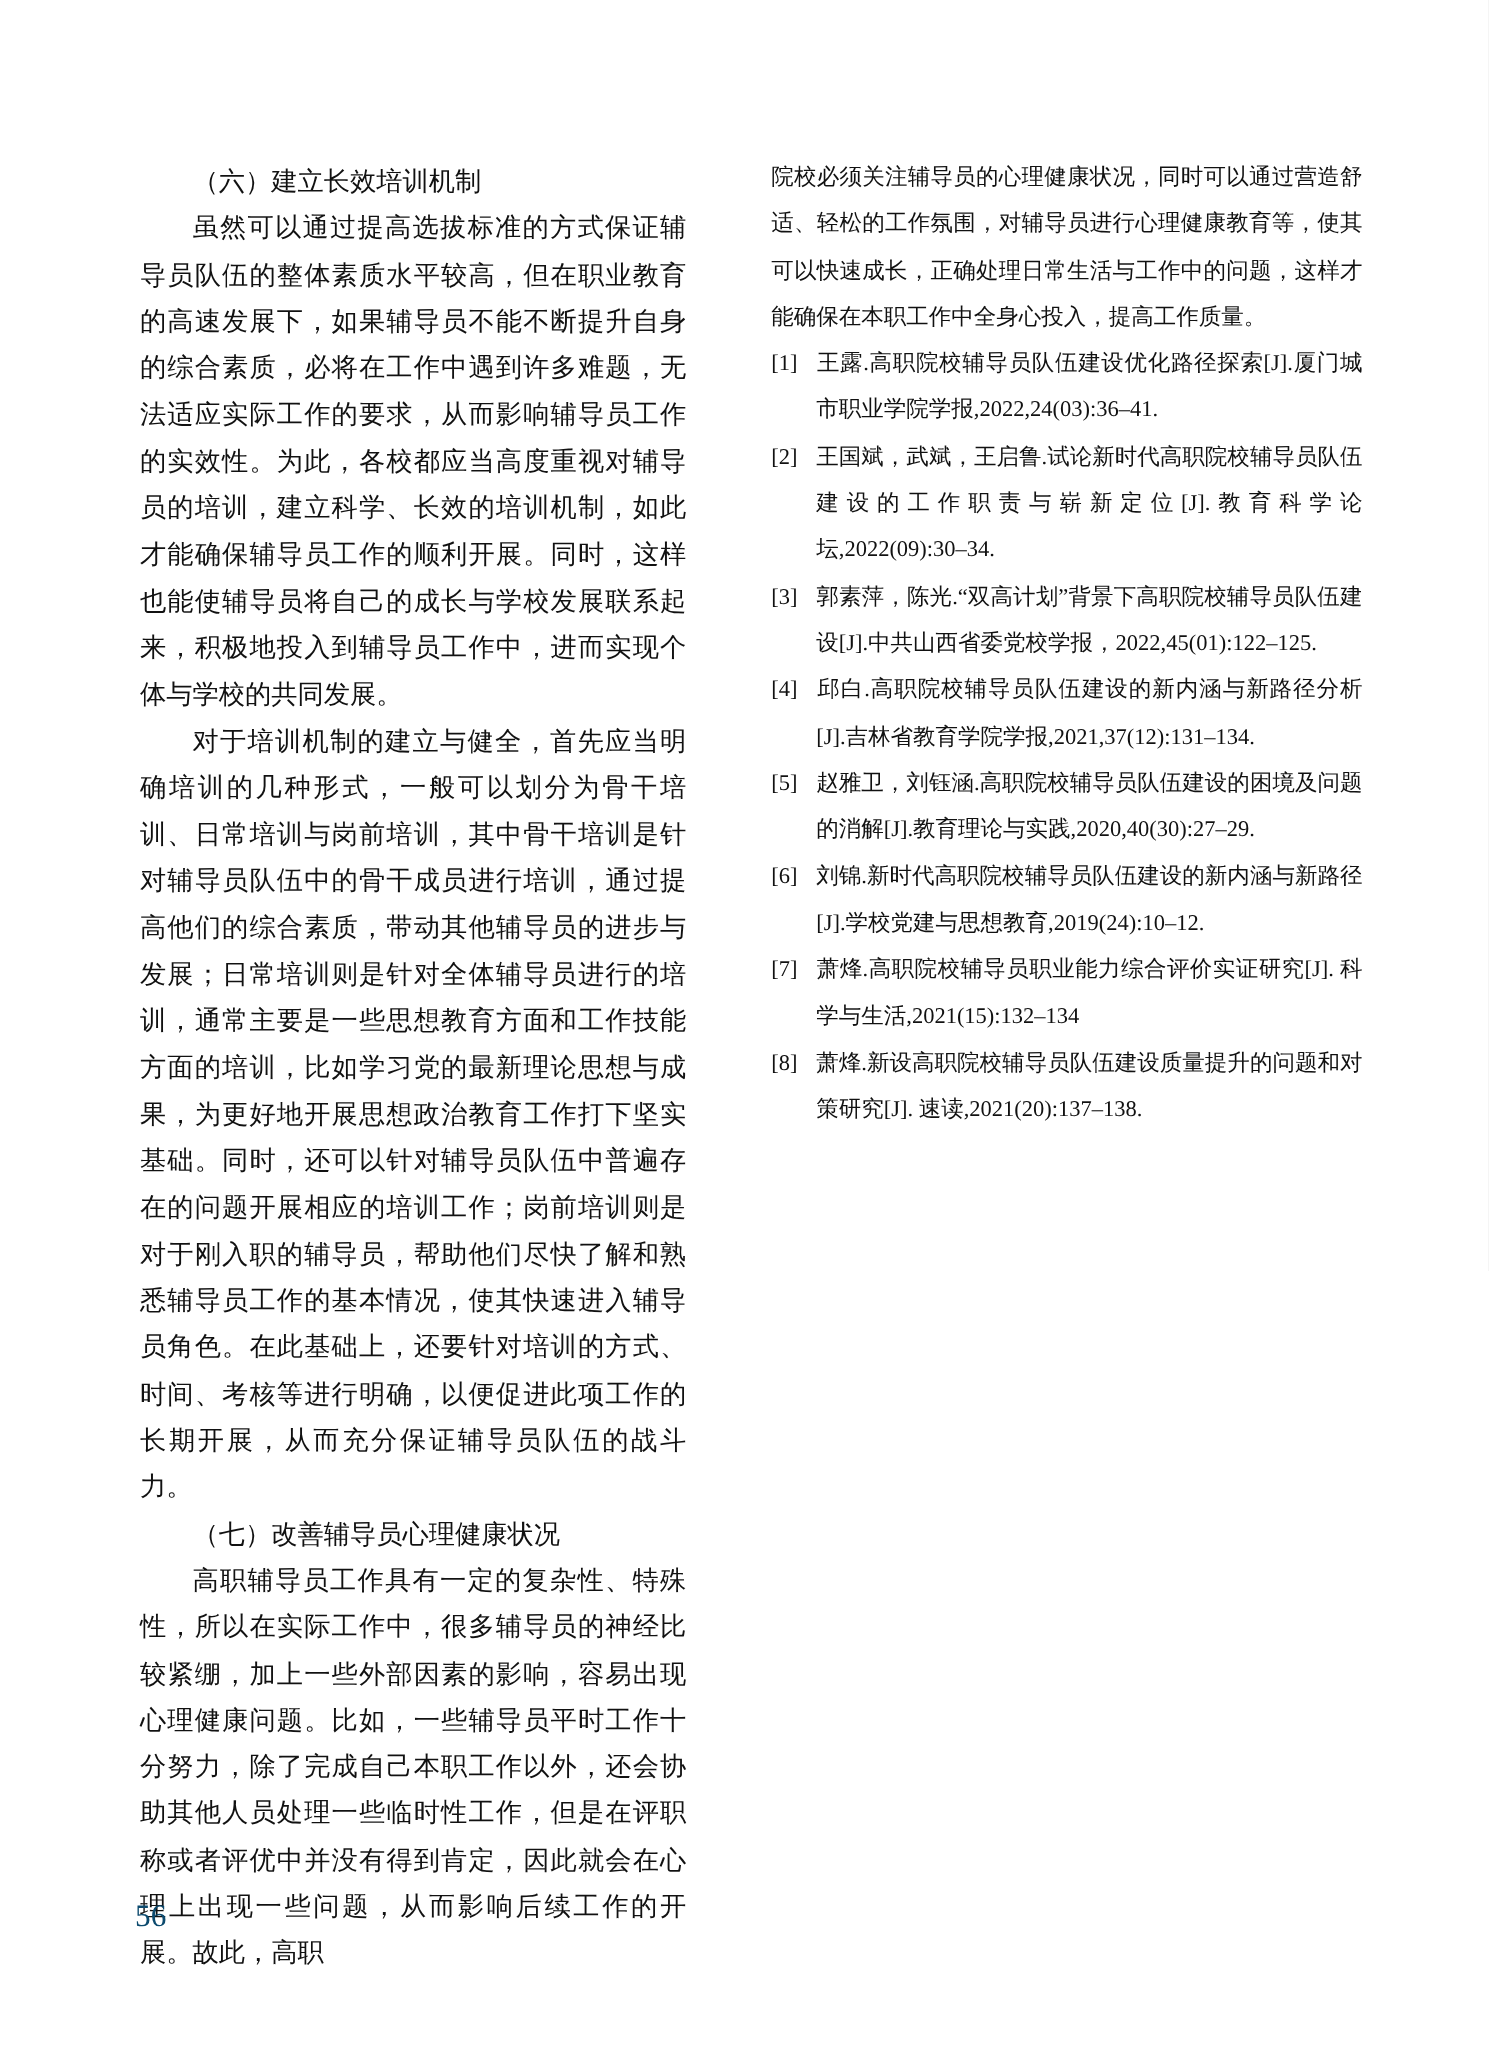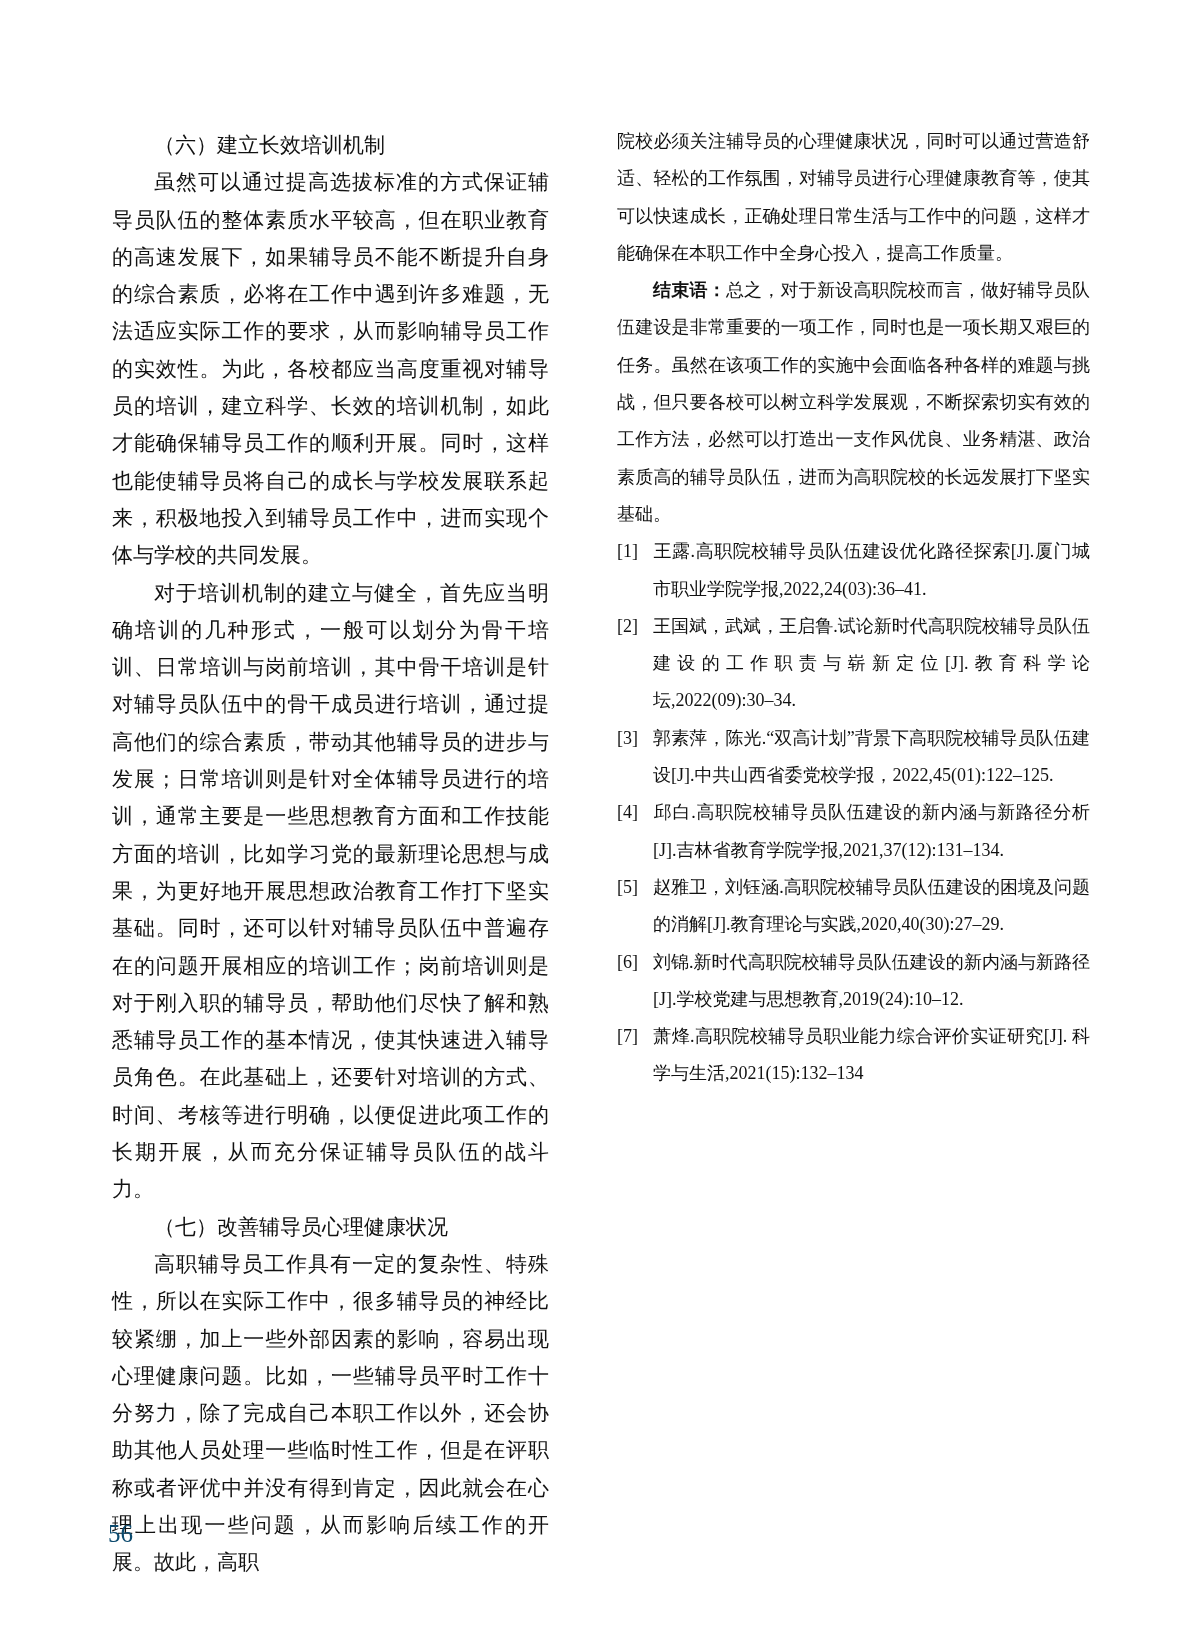--- a/index.html
+++ b/index.html
@@ -44,29 +44,29 @@
   <div class="col col-left">
     <div class="indent">（六）建立长效培训机制</div>
     <p class="indent">虽然可以通过提高选拔标准的方式保证辅导员队伍的整体素质水平较高，但在职业教育的高速发展下，如果辅导员不能不断提升自身的综合素质，必将在工作中遇到许多难题，无法适应实际工作的要求，从而影响辅导员工作的实效性。为此，各校都应当高度重视对辅导员的培训，建立科学、长效的培训机制，如此才能确保辅导员工作的顺利开展。同时，这样也能使辅导员将自己的成长与学校发展联系起来，积极地投入到辅导员工作中，进而实现个体与学校的共同发展。</p>
     <p class="indent">对于培训机制的建立与健全，首先应当明确培训的几种形式，一般可以划分为骨干培训、日常培训与岗前培训，其中骨干培训是针对辅导员队伍中的骨干成员进行培训，通过提高他们的综合素质，带动其他辅导员的进步与发展；日常培训则是针对全体辅导员进行的培训，通常主要是一些思想教育方面和工作技能方面的培训，比如学习党的最新理论思想与成果，为更好地开展思想政治教育工作打下坚实基础。同时，还可以针对辅导员队伍中普遍存在的问题开展相应的培训工作；岗前培训则是对于刚入职的辅导员，帮助他们尽快了解和熟悉辅导员工作的基本情况，使其快速进入辅导员角色。在此基础上，还要针对培训的方式、时间、考核等进行明确，以便促进此项工作的长期开展，从而充分保证辅导员队伍的战斗力。</p>
     <div class="indent">（七）改善辅导员心理健康状况</div>
     <p class="indent">高职辅导员工作具有一定的复杂性、特殊性，所以在实际工作中，很多辅导员的神经比较紧绷，加上一些外部因素的影响，容易出现心理健康问题。比如，一些辅导员平时工作十分努力，除了完成自己本职工作以外，还会协助其他人员处理一些临时性工作，但是在评职称或者评优中并没有得到肯定，因此就会在心理上出现一些问题，从而影响后续工作的开展。故此，高职</p>
   </div>
 
   <div class="col col-right">
     <p>院校必须关注辅导员的心理健康状况，同时可以通过营造舒适、轻松的工作氛围，对辅导员进行心理健康教育等，使其可以快速成长，正确处理日常生活与工作中的问题，这样才能确保在本职工作中全身心投入，提高工作质量。</p>
-    <p class="indent"><span class="bold-label">结束语：</span><span>总之，对于新设高职院校而言，做好辅导员队伍建设是非常重要的一项工作，同时也是一项长期又艰巨的任务。虽然在该项工作的实施中会面临各种各样的难题与挑战，但只要各校可以树立科学发展观，不断探索切实有效的工作方法，必然可以打造出一支作风优良、业务精湛、政治素质高的辅导员队伍，进而为高职院校的长远发展打下坚实基础。</span></p>
 
 
     <ul class="refs">
       <li><span class="ref-marker">[1]</span><span>王露.高职院校辅导员队伍建设优化路径探索[J].厦门城市职业学院学报,2022,24(03):36–41.</span></li>
       <li><span class="ref-marker">[2]</span><span>王国斌，武斌，王启鲁.试论新时代高职院校辅导员队伍建设的工作职责与崭新定位[J].教育科学论坛,2022(09):30–34.</span></li>
       <li><span class="ref-marker">[3]</span><span>郭素萍，陈光.“双高计划”背景下高职院校辅导员队伍建设[J].中共山西省委党校学报，2022,45(01):122–125.</span></li>
       <li><span class="ref-marker">[4]</span><span>邱白.高职院校辅导员队伍建设的新内涵与新路径分析[J].吉林省教育学院学报,2021,37(12):131–134.</span></li>
       <li><span class="ref-marker">[5]</span><span>赵雅卫，刘钰涵.高职院校辅导员队伍建设的困境及问题的消解[J].教育理论与实践,2020,40(30):27–29.</span></li>
       <li><span class="ref-marker">[6]</span><span>刘锦.新时代高职院校辅导员队伍建设的新内涵与新路径[J].学校党建与思想教育,2019(24):10–12.</span></li>
       <li><span class="ref-marker">[7]</span><span>萧烽.高职院校辅导员职业能力综合评价实证研究[J]. 科学与生活,2021(15):132–134</span></li>
+      <li><span class="ref-marker">[8]</span><span>萧烽.新设高职院校辅导员队伍建设质量提升的问题和对策研究[J]. 速读,2021(20):137–138.</span></li>
     </ul>
   </div>
 
   <div class="page-number">56</div>
 
 </div>
 
 </body></html>

